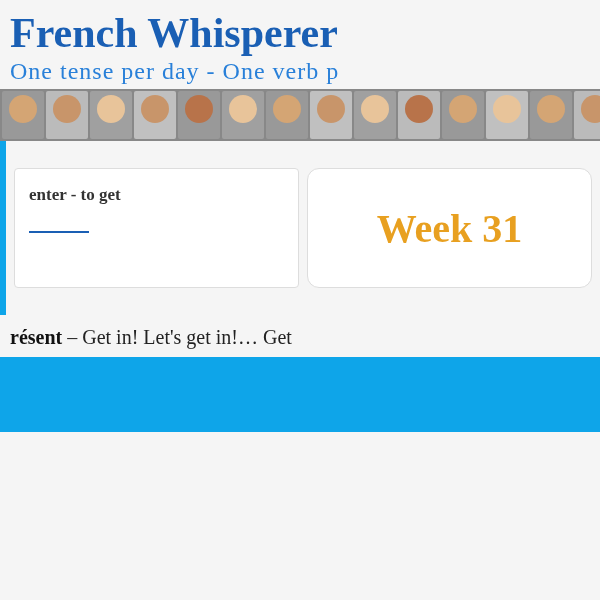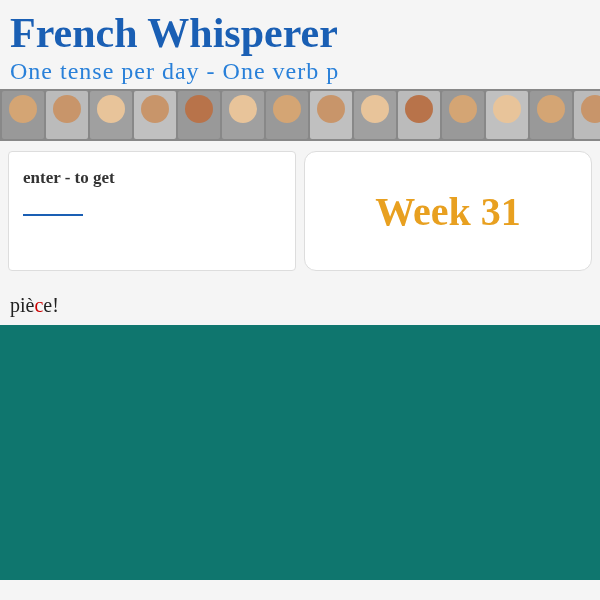--- a/index.html
+++ b/index.html
@@ -8,22 +8,22 @@
       width: 600px;
       height: 600px;
       background: #f5f5f5;
       font-family: Georgia, 'Times New Roman', serif;
       overflow: hidden;
       position: relative;
     }
 
     .page-wrapper {
       width: 600px;
-      height: 580px;
-      background: #0f766e;
+      height: 432px;
+      background: #0ea5e9;
       position: relative;
     }
 
     
     .header {
       background: #f5f5f5;
       padding: 10px 10px 4px 10px;
     }
 
     .site-title {
@@ -82,22 +82,23 @@
     }
 
     .avatar-item:nth-child(2n) .avatar-face { background: #c8956a; }
     .avatar-item:nth-child(3n) .avatar-face { background: #e8c49a; }
     .avatar-item:nth-child(5n) .avatar-face { background: #b8734a; }
 
     
     .content-area {
       display: flex;
       gap: 8px;
-      padding: 10px 8px;
-      background: #f5f5f5;
+      padding: 27px 8px;
+      background: #f5f5f5;
+      margin-left: 6px;
     }
 
     .card-left {
       flex: 1;
       background: white;
       border: 1px solid #ddd;
       border-radius: 4px;
       padding: 16px 14px;
       min-height: 120px;
     }
@@ -238,18 +239,18 @@
         <input class="card-input" type="text" value="" style="">
       </div>
     </div>
 
     <div class="card-right">
       <div class="week-label">Week 31</div>
     </div>
   </div>
 
   <div class="bottom-text">
-    <div class="second-line">
-      <span>piè</span><span class="red-letter">c</span><span>e!</span>
+    <div class="present-line">
+      <strong>résent</strong><span> – Get in! Let's get in!… Get </span>
     </div>
   </div>
 
 </div>
 
 </body></html>

